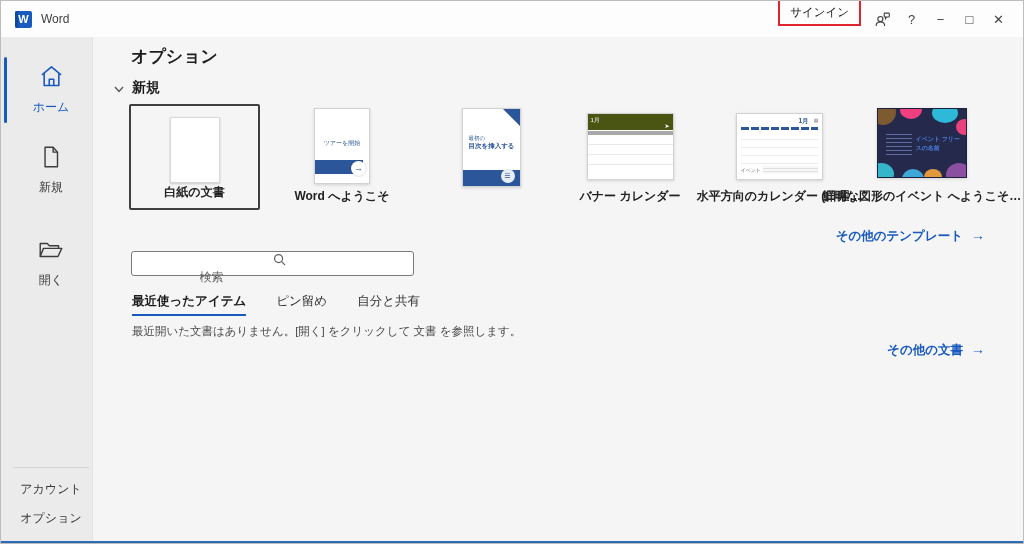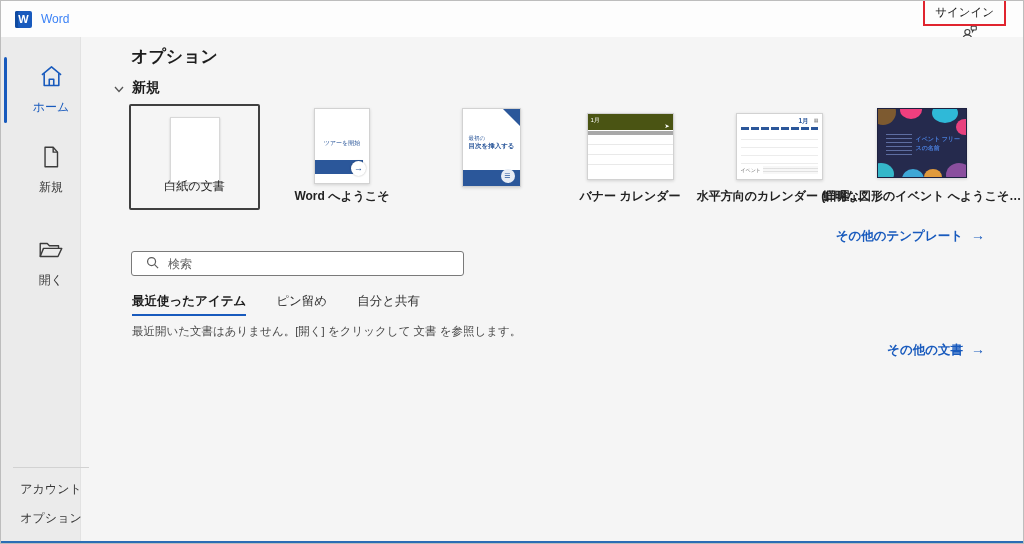--- a/index.html
+++ b/index.html
@@ -10,37 +10,37 @@
     background:#f5f5f5; border:1px solid #bdbdbd;
   }
   
   .titlebar { position:absolute; left:0; top:0; width:100%; height:36px; background:#fdfdfd; }
   .word-logo {
     position:absolute; left:14px; top:10px; width:17px; height:17px;
     background:#185abd; border-radius:2px; color:#fff; font-weight:bold;
     font-size:11px; text-align:center; line-height:17px;
     box-shadow:inset 3px 0 0 #0f4aa0;
   }
-  .app-title { position:absolute; left:40px; top:11px; font-size:12px; color:#3b82f6; }
-  .titlebar-right { position:absolute; right:10px; top:0; height:36px; display:flex; align-items:center;flex-direction:column; }
+  .app-title { position:absolute; left:40px; top:11px; font-size:12px; color:#404040; }
+  .titlebar-right { position:absolute; right:10px; top:0; height:36px; display:flex; align-items:flex-start; }
   .signin-wrap { position:relative; margin-right:10px; }
   .signin-btn { padding:4px 9px; font-size:11.5px; color:#1a1a1a; background:transparent; border:none; cursor:pointer; }
   .annotation-red {
     position:absolute; left:-3px; top:-2px; right:-3px; bottom:-2px;
     border:2px solid #e0242e; pointer-events:none;
   }
   .tb-btn {
     width:29px; height:36px; display:flex; align-items:center; justify-content:center;
     font-size:12px; color:#444; background:transparent; border:none; cursor:pointer;
   }
   .tb-btn.glyph { font-size:13px; }
   .tb-btn svg { display:block; }
   
   .sidebar {
-    position:absolute; left:0; top:36px; width:80px; height:508px;
+    position:absolute; left:0; top:36px; width:92px; height:508px;
     background:#ebebeb; border-right:1px solid #e2e2e2;
   }
   .side-item { position:absolute; left:0; width:100px; text-align:center; cursor:pointer; }
   .side-item .label { display:block; font-size:12px; color:#383838; margin-top:5px; }
   .side-item.active .label { color:#185abd; }
   .active-bar { position:absolute; left:3px; top:-6px; width:3px; height:66px; background:#185abd; border-radius:2px; }
   .side-item svg { display:inline-block; }
   .side-divider { position:absolute; left:12px; top:430px; width:76px; height:1px; background:#d2d2d2; }
   .side-foot { position:absolute; left:0; width:100px; text-align:center; font-size:12px; color:#383838; cursor:pointer; }
   
@@ -51,21 +51,21 @@
   .section-head .txt { font-size:14px; font-weight:bold; color:#1d1d1d; }
   
   .blank-card {
     position:absolute; left:27px; top:67px; width:131px; height:106px;
     border:2px solid #3f3f3f; border-radius:2px; cursor:pointer;
   }
   .blank-page {
     position:absolute; left:39px; top:11px; width:50px; height:66px;
     background:#fff; border:1px solid #d8d8d8; box-shadow:0 1px 2px rgba(0,0,0,.18);
   }
-  .blank-label { position:absolute; left:0; bottom:13px; width:100%; text-align:center; font-size:12px; font-weight:normal; color:#222; }
+  .blank-label { position:absolute; left:0; bottom:7px; width:100%; text-align:center; font-size:12px; font-weight:bold; color:#222; }
   .tcard { position:absolute; top:67px; width:200px; text-align:center; cursor:pointer; }
   .tcard .tlabel {
     position:absolute; top:84px; left:0; width:100%; text-align:center;
     font-size:12px; font-weight:bold; color:#222; white-space:nowrap;
   }
   .thumb {
     position:relative; display:inline-block; background:#fff;
     border:1px solid #d2d2d2; box-shadow:0 1px 3px rgba(0,0,0,.15); overflow:hidden;
   }
   .thumb-portrait { width:56px; height:76px; margin-top:4px; }
@@ -112,23 +112,23 @@
   .t-navy-lines { position:absolute; left:8px; top:22px; width:26px; height:26px;
     background:repeating-linear-gradient(rgba(140,165,230,0) 0 3px, rgba(140,165,230,.55) 3px 4px); }
   
   .link-blue {
     position:absolute; font-size:12.5px; font-weight:bold; color:#185abd;
     cursor:pointer; white-space:nowrap;
   }
   .link-blue .arrow { margin-left:8px; font-weight:normal; font-size:14px; }
   
   .search-box {
-    position:absolute; left:29px; top:214px; width:333px; height:25px;
+    position:absolute; left:29px; top:214px; width:283px; height:25px;
     background:#fff; border:1px solid #7a7a7a; border-radius:3px;
-    display:flex; align-items:center;
+    display:flex; align-items:center;flex-direction:column;
   }
   .search-box svg { margin-left:14px; }
   .search-box input {
     flex:1; border:none; outline:none; background:transparent;
     font-size:12px; color:#333; margin-left:9px; font-family:inherit;
   }
   .search-box input::placeholder { color:#616161; }
   
   .tabs { position:absolute; left:30px; top:256px; display:flex; gap:30px; }
   .tab { font-size:12.5px; color:#333; padding-bottom:6px; cursor:pointer; position:relative; }

